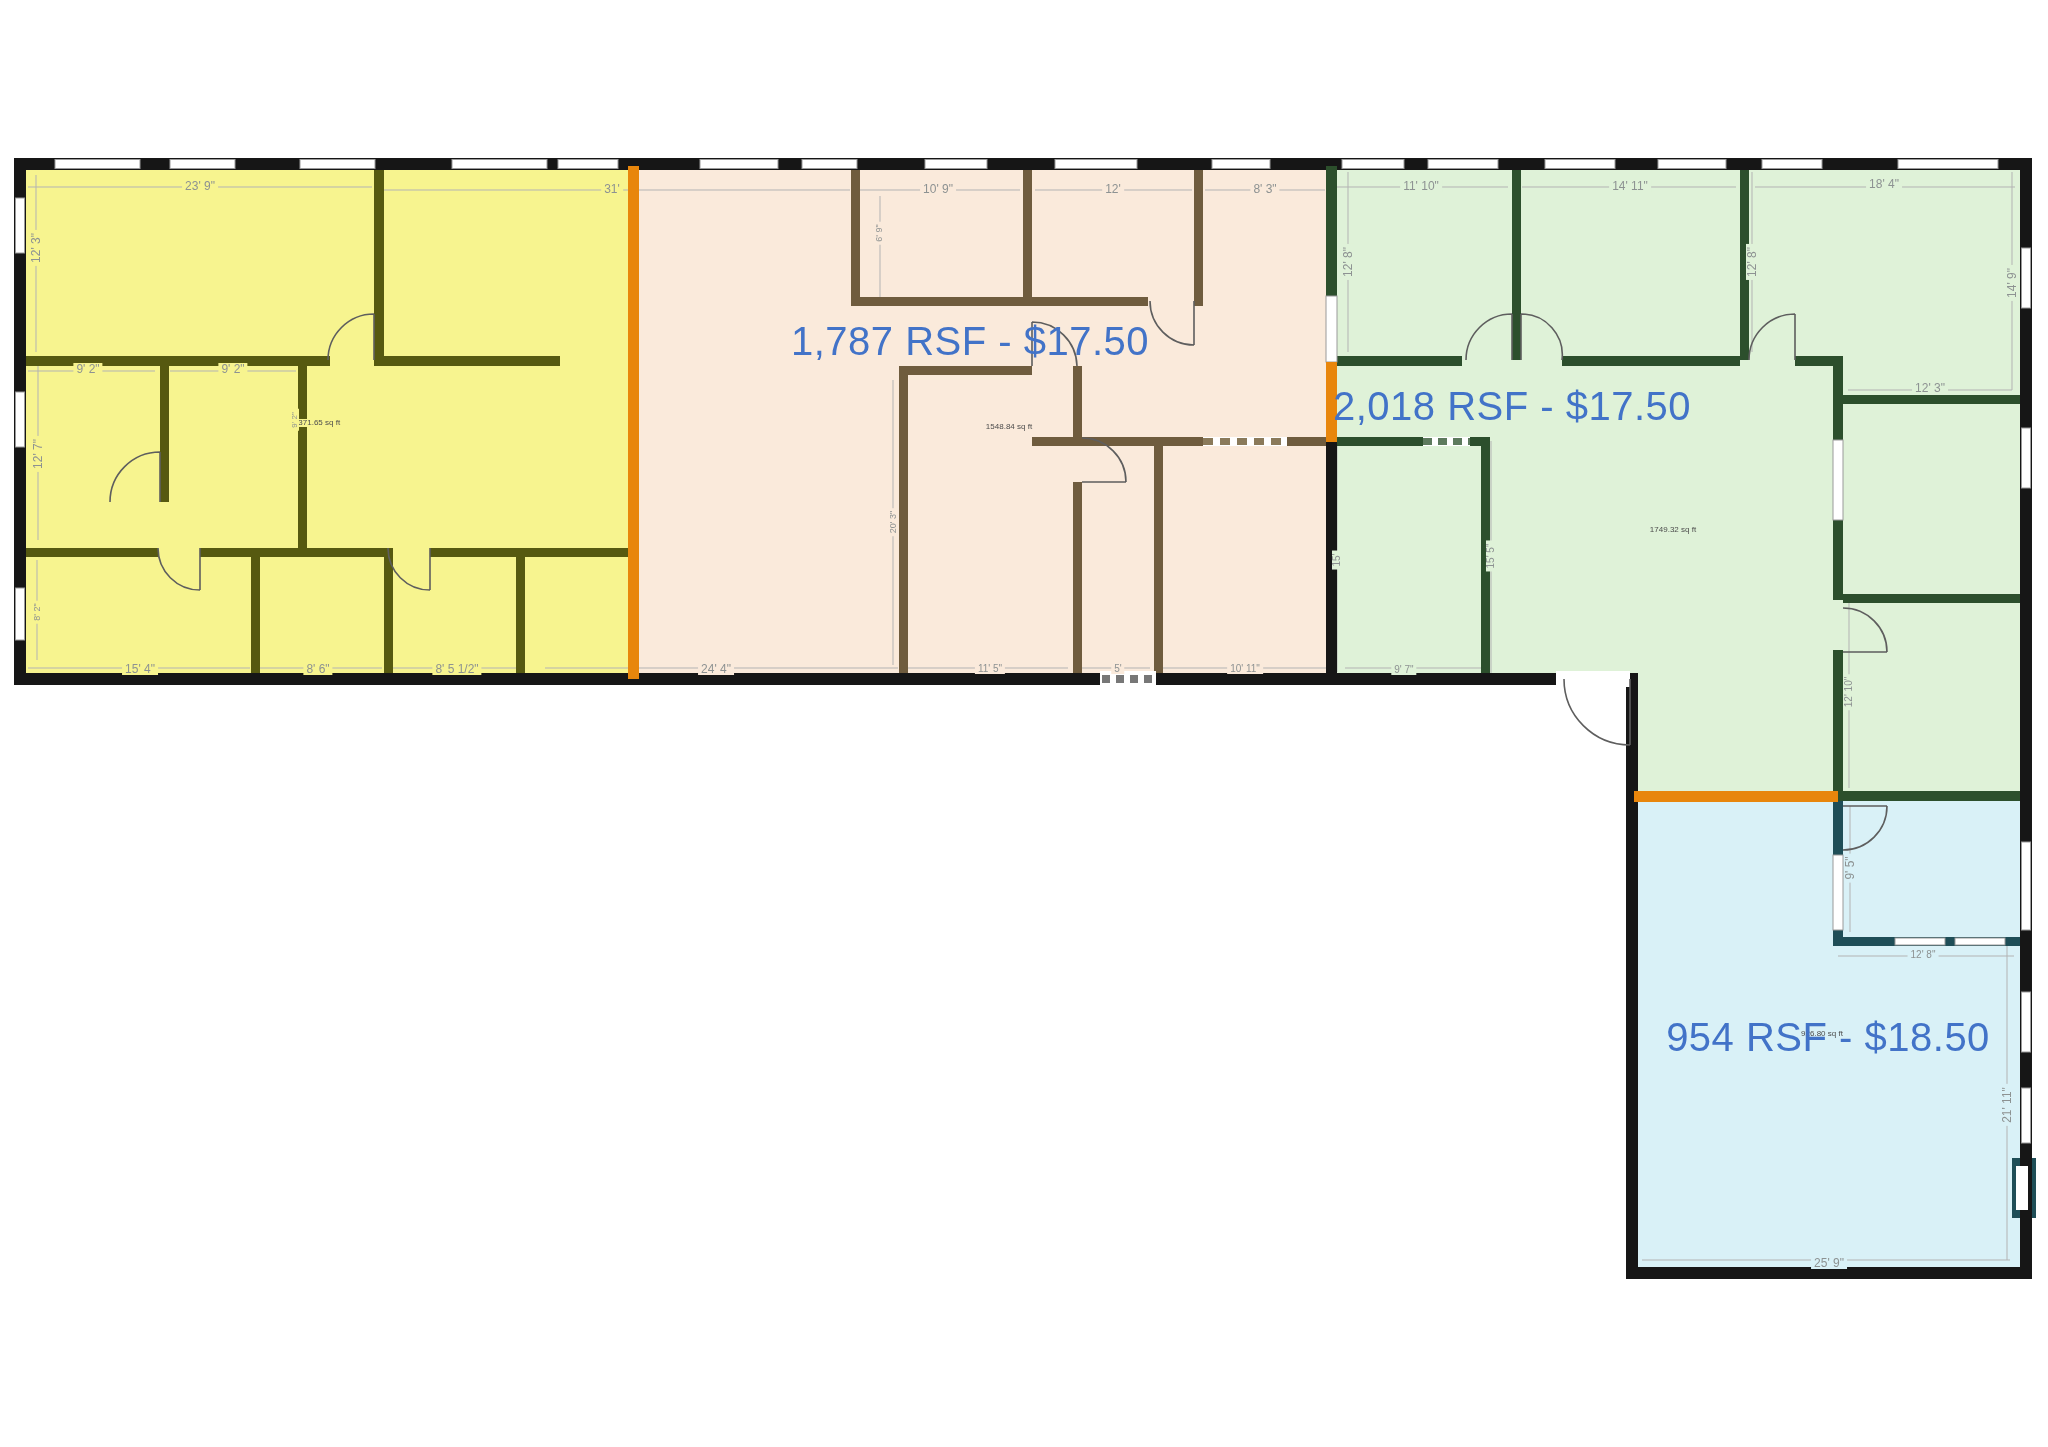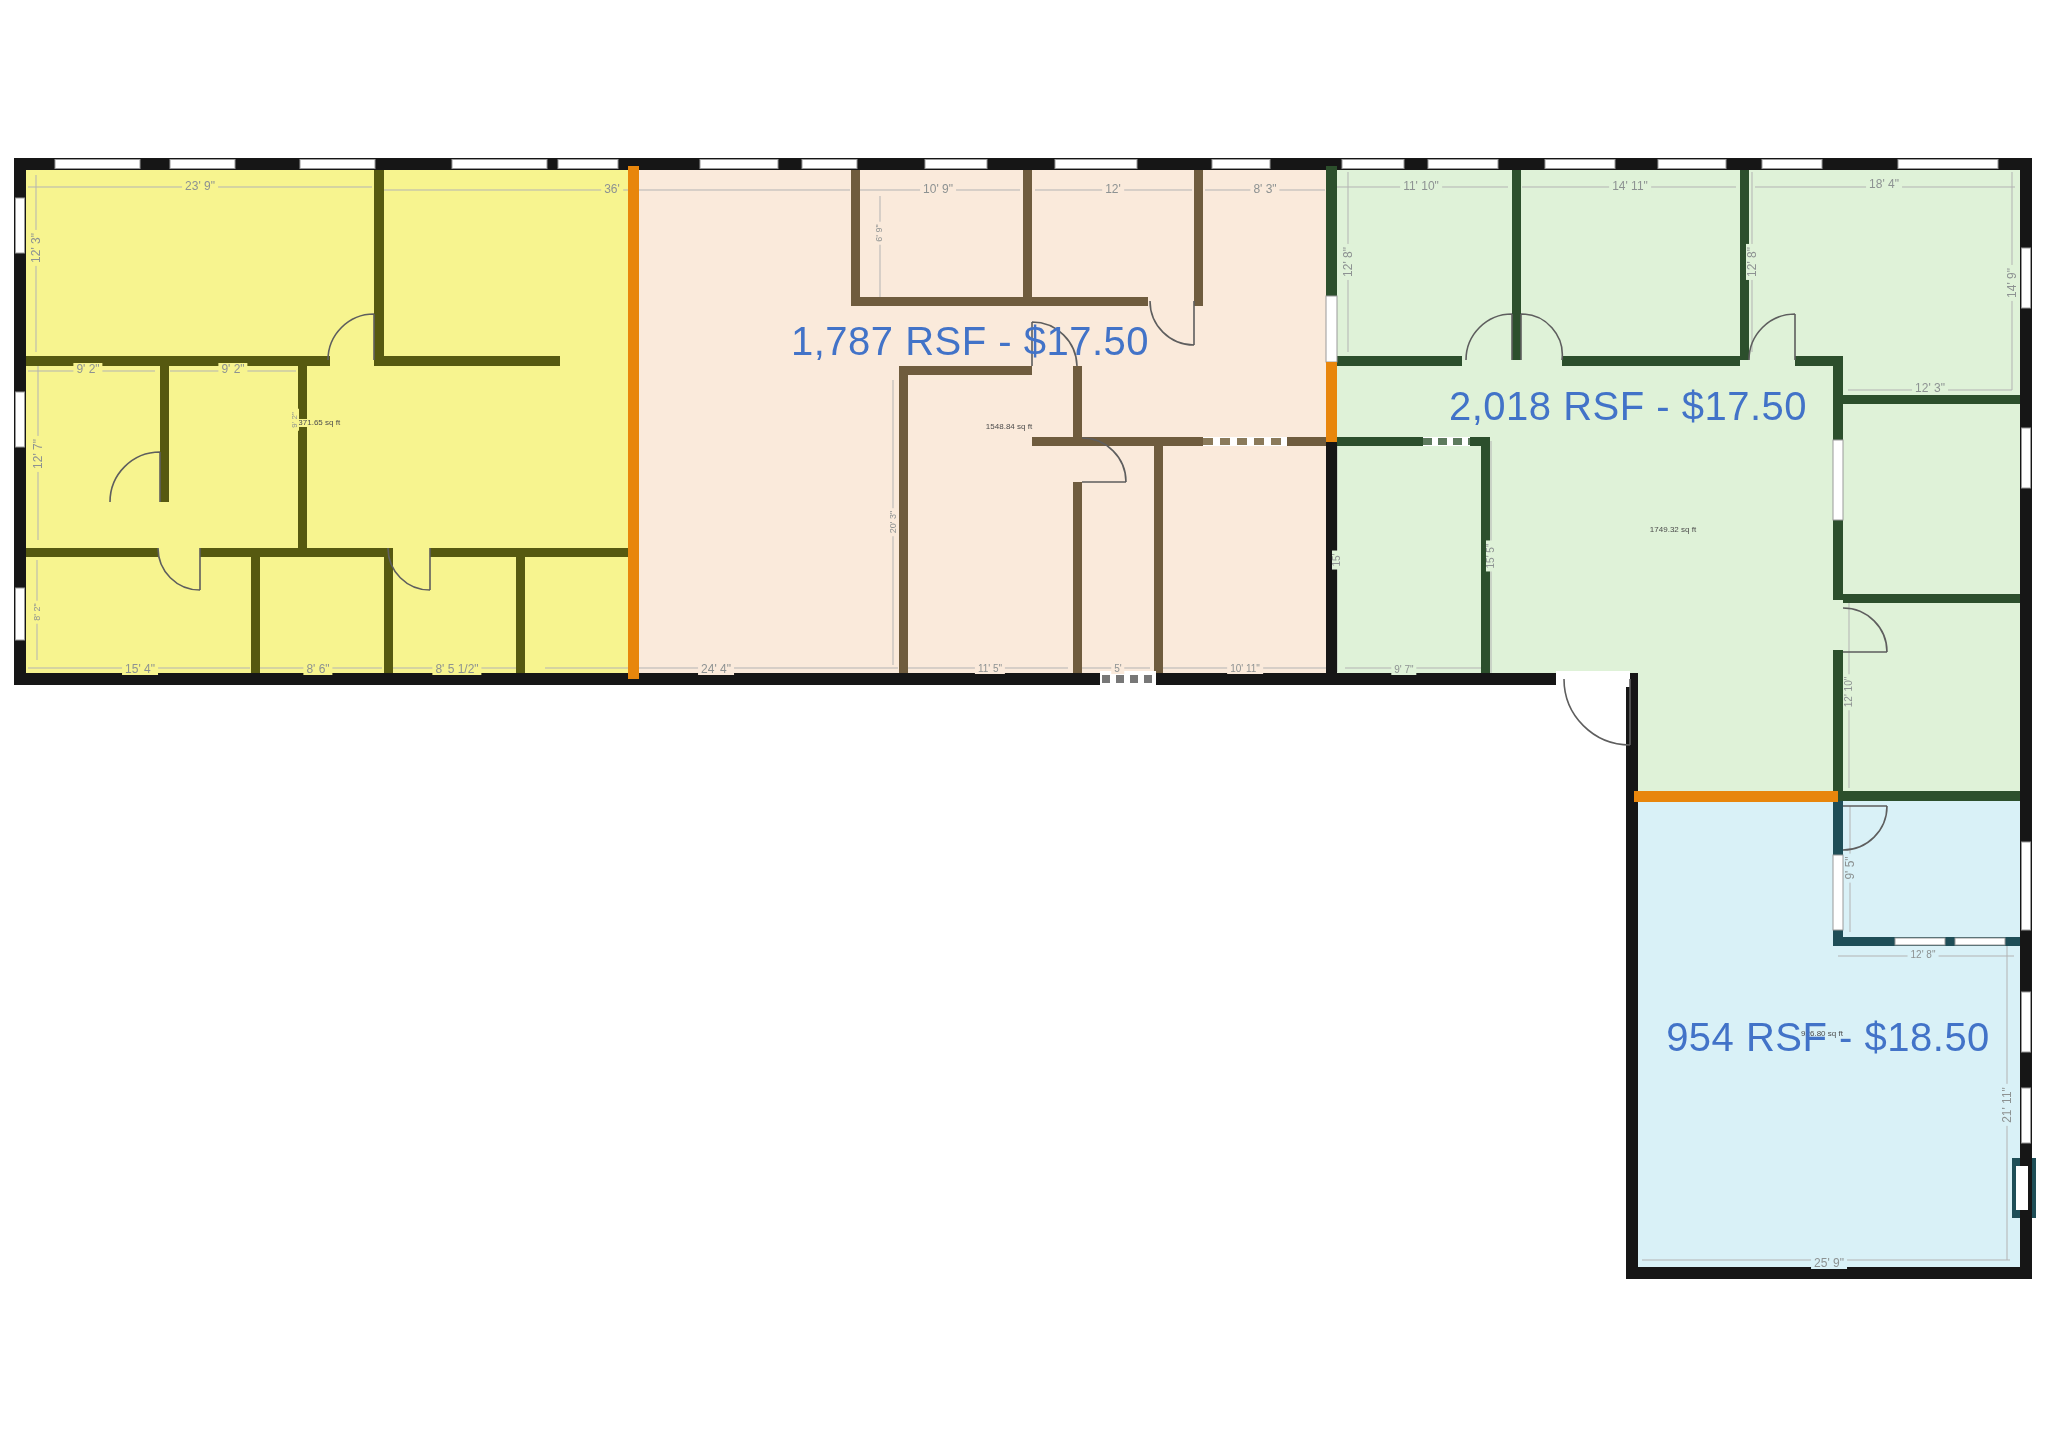--- a/index.html
+++ b/index.html
@@ -200,34 +200,34 @@
       <path d="M1843,806 L1887,806 M1887,806 A44,44 0 0 1 1843,850"></path>
     </g>
   </svg>
 
   <span class="lbl tiny bg-y" style="left:317px;top:423px;">1371.65 sq ft</span>
   <span class="lbl tiny bg-p" style="left:978px;top:427px;margin-left:31px;">1548.84 sq ft</span>
   <span class="lbl tiny bg-g" style="left:1673px;top:485px;margin-top:45px;">1749.32 sq ft</span>
   <span class="lbl tiny bg-b" style="left:1822px;top:1034px;text-align:center;">926.80 sq ft</span>
 
   <span class="lbl suite" style="left:970px;top:341px;">1,787 RSF - $17.50</span>
-  <span class="lbl suite" style="left:1628px;top:406px;">2,018 RSF - $17.50</span>
+  <span class="lbl suite" style="left:1512px;top:406px;">2,018 RSF - $17.50</span>
   <span class="lbl suite" style="left:1828px;top:1037px;">954 RSF - $18.50</span>
 
   <span class="lbl dim bg-y" style="left:200px;top:186px;">23' 9"</span>
   <span class="lbl dim dimv bg-y" style="left:36px;top:248px;">12' 3"</span>
   <span class="lbl dim bg-y" style="left:88px;top:369px;">9' 2"</span>
   <span class="lbl dim bg-y" style="left:233px;top:369px;">9' 2"</span>
   <span class="lbl dim dimv bg-y" style="left:38px;top:454px;">12' 7"</span>
   <span class="lbl dim dimv bg-y" style="left:37px;top:612px;font-size:9px;">8' 2"</span>
   <span class="lbl dim bg-y" style="left:140px;top:669px;">15' 4"</span>
   <span class="lbl dim bg-y" style="left:318px;top:669px;">8' 6"</span>
   <span class="lbl dim bg-y" style="left:457px;top:669px;">8' 5 1/2"</span>
   <span class="lbl dim dimv bg-y" style="left:295px;top:420px;font-size:8px;">9' 2"</span>
-  <span class="lbl dim bg-y" style="left:612px;top:189px;">36'</span>
+  <span class="lbl dim bg-y" style="left:612px;top:189px;">31'</span>
   <span class="lbl dim bg-p" style="left:938px;top:189px;">10' 9"</span>
   <span class="lbl dim dimv bg-p" style="left:879px;top:233px;font-size:9px;">6' 9"</span>
   <span class="lbl dim bg-p" style="left:1113px;top:189px;">12'</span>
   <span class="lbl dim bg-p" style="left:1265px;top:189px;">8' 3"</span>
   <span class="lbl dim dimv bg-p" style="left:893px;top:522px;font-size:9px;">20' 3"</span>
   <span class="lbl dim bg-p" style="left:716px;top:669px;">24' 4"</span>
   <span class="lbl dim bg-p" style="left:990px;top:669px;font-size:10px;">11' 5"</span>
   <span class="lbl dim bg-p" style="left:1118px;top:669px;font-size:10px;">5'</span>
   <span class="lbl dim bg-p" style="left:1245px;top:669px;font-size:10px;">10' 11"</span>
   <span class="lbl dim bg-g" style="left:1421px;top:186px;">11' 10"</span>

